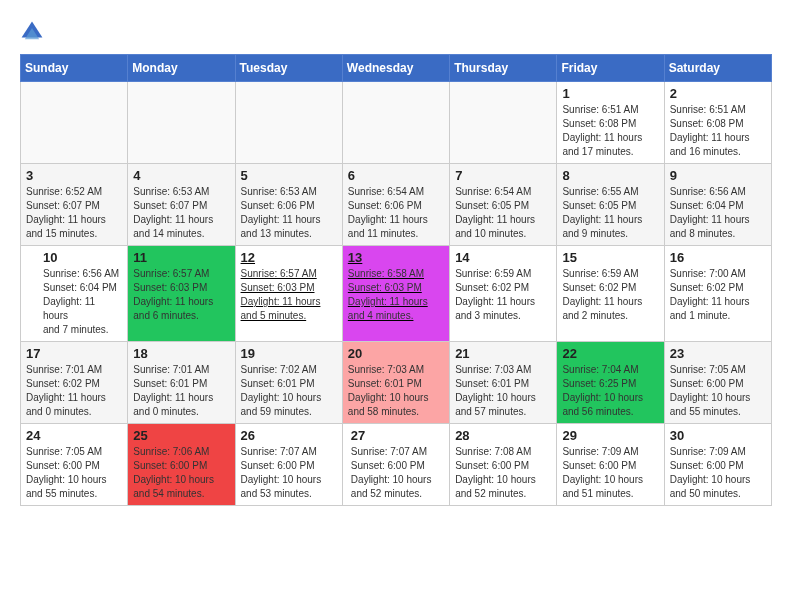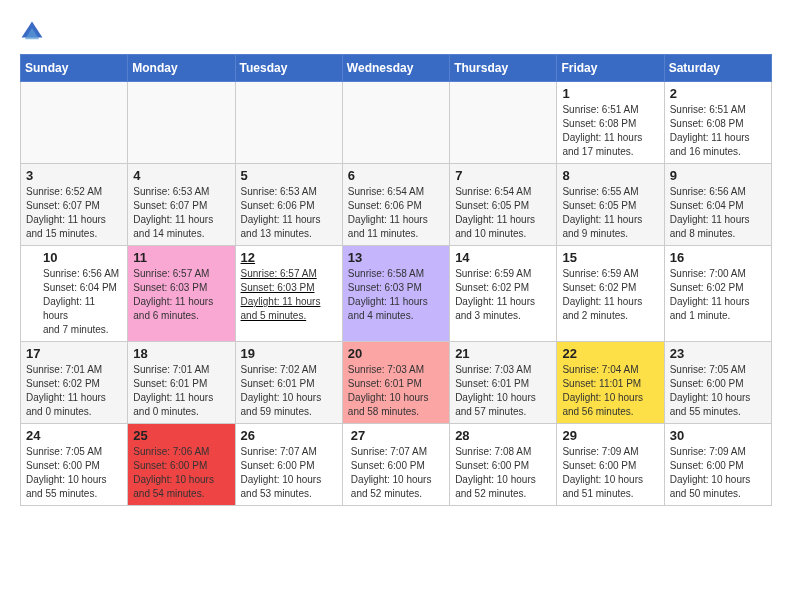--- a/index.html
+++ b/index.html
@@ -202,35 +202,35 @@
         </td>
       </tr>
       <tr>
         <td style="background: rgb(255, 255, 255); padding-left: 22px;">
           <span class="day-num">10</span>
           <div class="day-info" style="white-space: pre-line;">Sunrise: 6:56 AM
 Sunset: 6:04 PM
 Daylight: 11 hours
 and 7 minutes.</div>
         </td>
-        <td style="background: #f9a8d4;">
+        <td style="background: #22c55e;">
           <span class="day-num">11</span>
           <div class="day-info" style="white-space: pre-line;">Sunrise: 6:57 AM
 Sunset: 6:03 PM
 Daylight: 11 hours
 and 6 minutes.</div>
         </td>
         <td style="background: rgb(255, 255, 255); text-decoration: underline;">
           <span class="day-num">12</span>
           <div class="day-info" style="white-space: pre-line;">Sunrise: 6:57 AM
 Sunset: 6:03 PM
 Daylight: 11 hours
 and 5 minutes.</div>
         </td>
-        <td style="background: #c4b5fd;">
+        <td style="background: #d946ef; text-decoration: underline;">
           <span class="day-num">13</span>
           <div class="day-info" style="white-space: pre-line;">Sunrise: 6:58 AM
 Sunset: 6:03 PM
 Daylight: 11 hours
 and 4 minutes.</div>
         </td>
         <td style="background: rgb(255, 255, 255);">
           <span class="day-num">14</span>
           <div class="day-info" style="white-space: pre-line;">Sunrise: 6:59 AM
 Sunset: 6:02 PM
@@ -281,24 +281,24 @@
 Daylight: 10 hours
 and 58 minutes.</div>
         </td>
         <td style="background: rgb(245, 245, 245);">
           <span class="day-num">21</span>
           <div class="day-info" style="white-space: pre-line;">Sunrise: 7:03 AM
 Sunset: 6:01 PM
 Daylight: 10 hours
 and 57 minutes.</div>
         </td>
-        <td style="background: #fde047; margin-top: 17px;">
+        <td style="background: #22c55e; margin-top: 17px;">
           <span class="day-num">22</span>
           <div class="day-info" style="white-space: pre-line;">Sunrise: 7:04 AM
-Sunset: 11:01 PM
+Sunset: 6:25 PM
 Daylight: 10 hours
 and 56 minutes.</div>
         </td>
         <td style="background: rgb(245, 245, 245);">
           <span class="day-num">23</span>
           <div class="day-info" style="white-space: pre-line;">Sunrise: 7:05 AM
 Sunset: 6:00 PM
 Daylight: 10 hours
 and 55 minutes.</div>
         </td>

